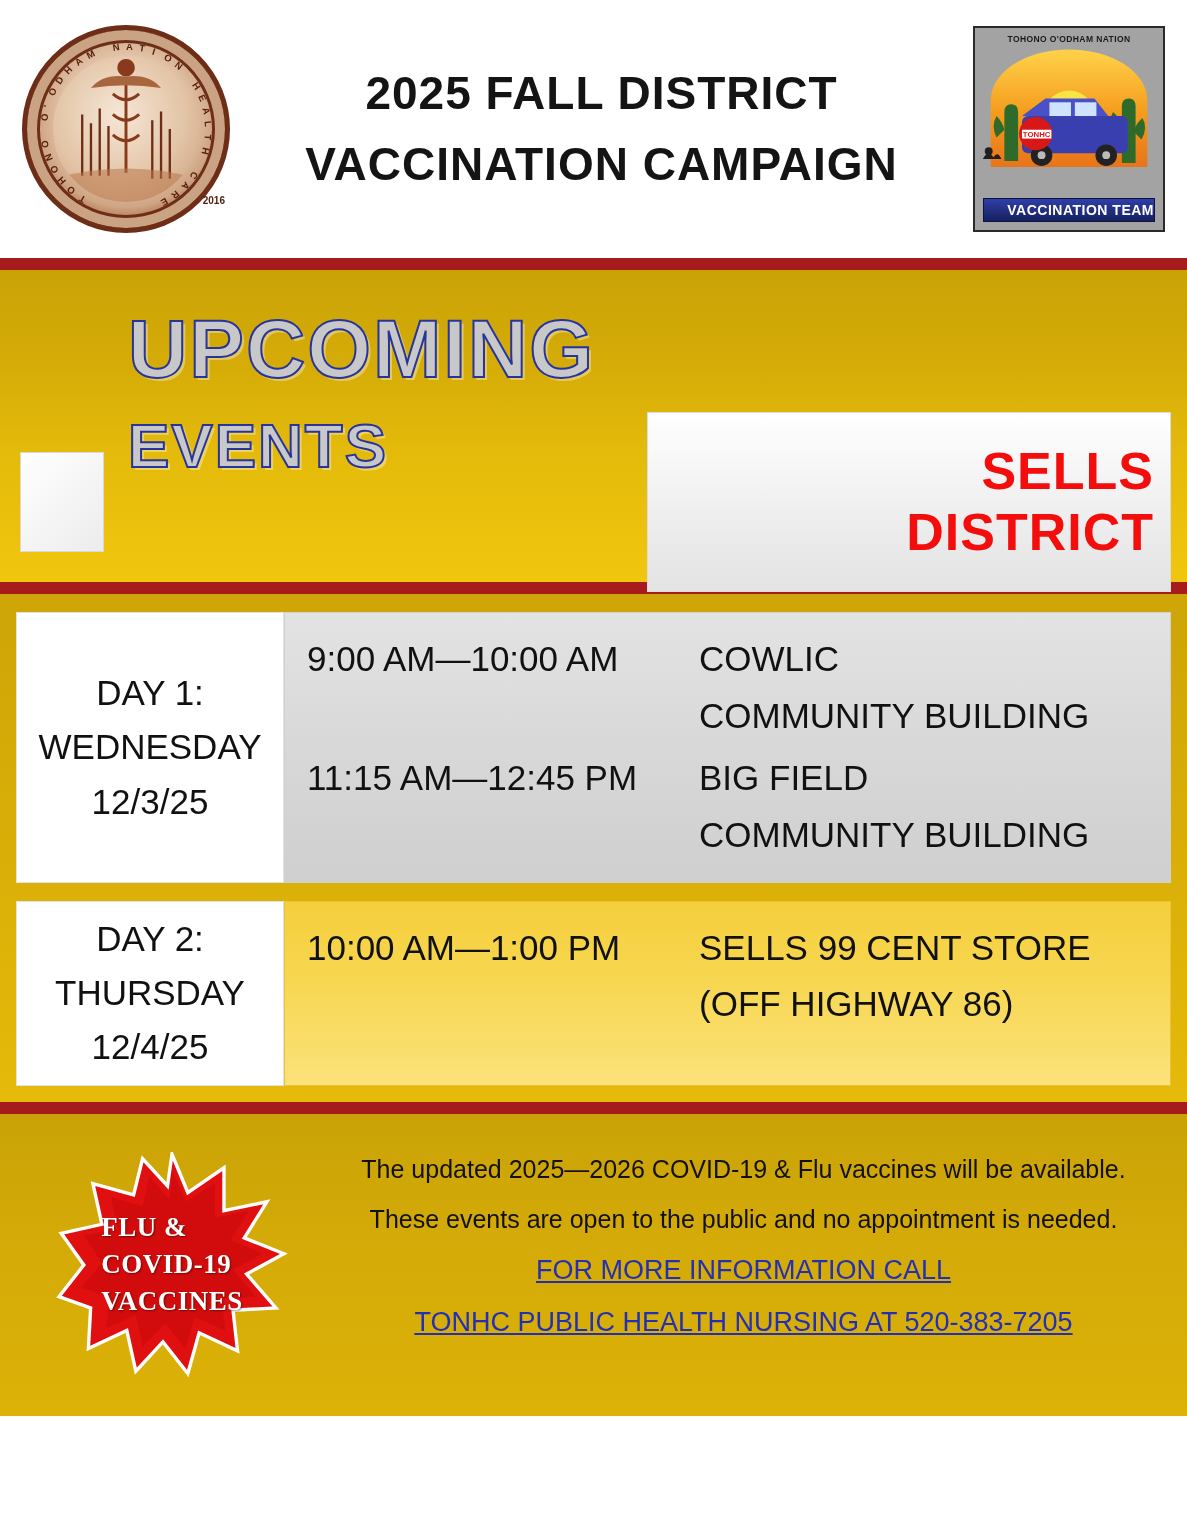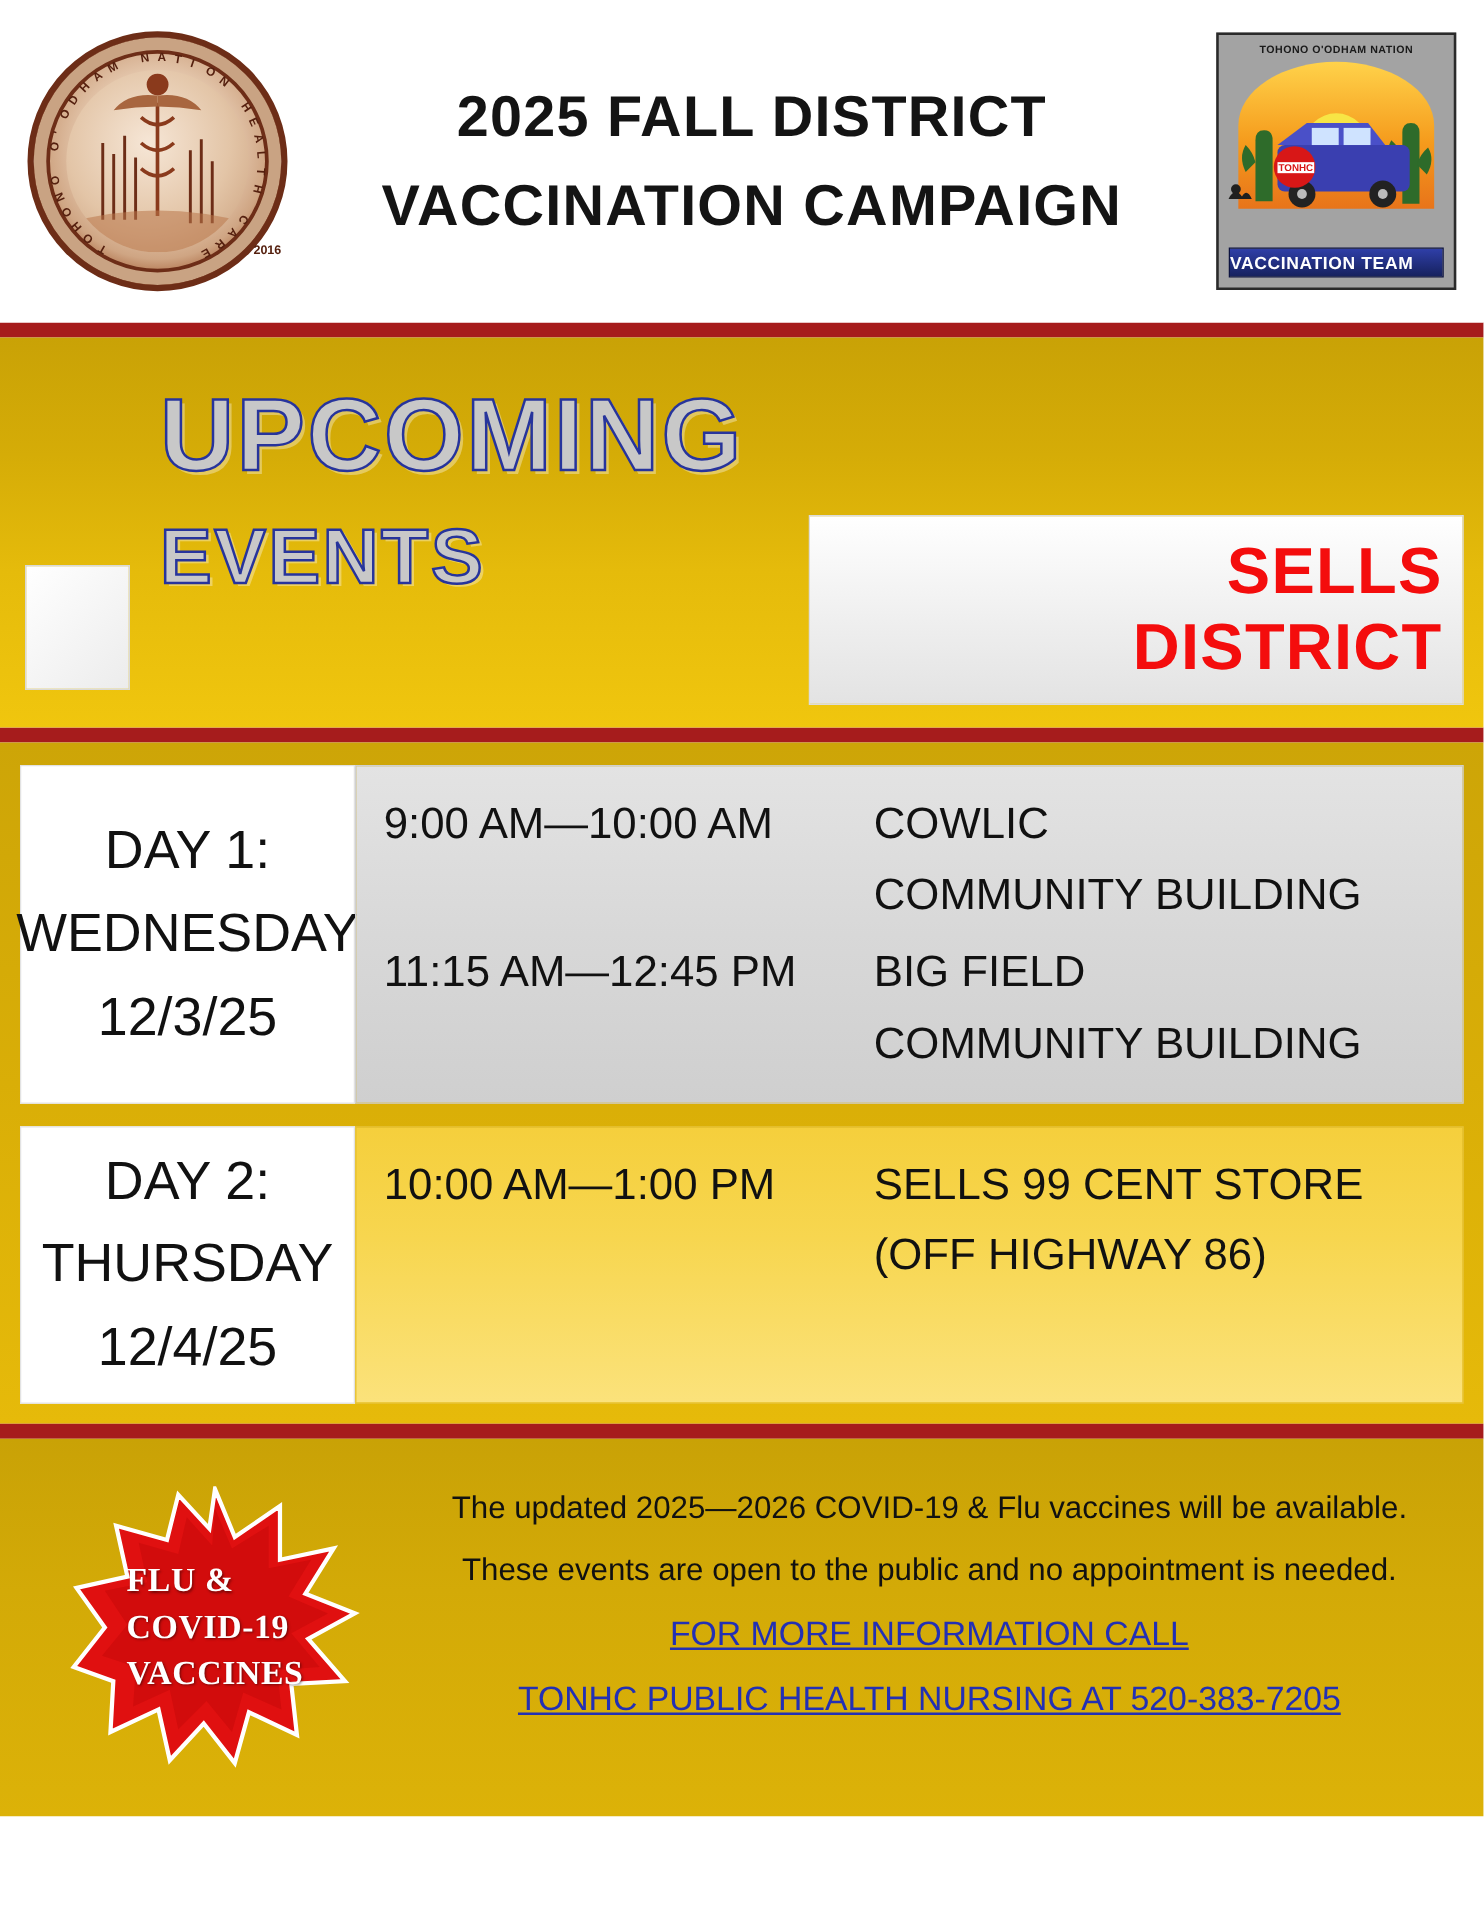--- a/index.html
+++ b/index.html
@@ -91,21 +91,21 @@
   .van-logo .nation-text {
     position: absolute; top: 6px; left: 0; right: 0;
     text-align: center;
     font-size: 8.5px; font-weight: bold; color: #1a1a1a;
     letter-spacing: .4px;
   }
   .van-logo .vteam {
     position: absolute; bottom: 8px; left: 8px; right: 8px;
     background: linear-gradient(180deg,#2f3fa8,#16215e);
     color: #ffffff;
-    text-align: left;
+    text-align: right;
     font-size: 14px; font-weight: bold;
     letter-spacing: .5px;
     padding: 3px 0;
     border: 1px solid #0d1340;
   }
   .van-logo svg { position: absolute; left: 0; top: 14px; width: 100%; height: 150px; }
 
   
   .rule {
     height: 12px;
@@ -144,21 +144,21 @@
   .bullet-box {
     position: absolute;
     left: 20px; top: 182px;
     width: 84px; height: 100px;
     background: linear-gradient(135deg,#ffffff 0%, #ececec 100%);
     border: 1px solid #d9d9d9;
   }
   .district-box {
     position: absolute;
     right: 16px; top: 142px;
-    width: 524px; height: 152px;
+    width: 524px; height: 180px;
     background: linear-gradient(180deg,#ffffff 0%, #efefef 55%, #e3e3e3 100%);
     border: 1px solid #dcdcdc;
     display: flex;
     flex-direction: column;
     align-items: flex-end;
     justify-content: center;
     padding-right: 16px;
   }
   .district-box .dl {
     font-size: 52px;
@@ -184,21 +184,21 @@
     flex: 0 0 268px;
     background: #ffffff;
     border: 1px solid #e2e2e2;
     display: flex;
     flex-direction: column;
     align-items: center;
     justify-content: center;
     padding: 10px 4px;
   }
   .day-label div {
-    font-size: 43px;
+    font-size: 35px;
     color: #111111;
     line-height: 1.55;
     text-align: center;
     font-family: "Liberation Sans", sans-serif;
   }
   .day-body {
     flex: 1 1 auto;
     padding: 18px 32px 18px 22px;
   }
   .day-body.grey {

